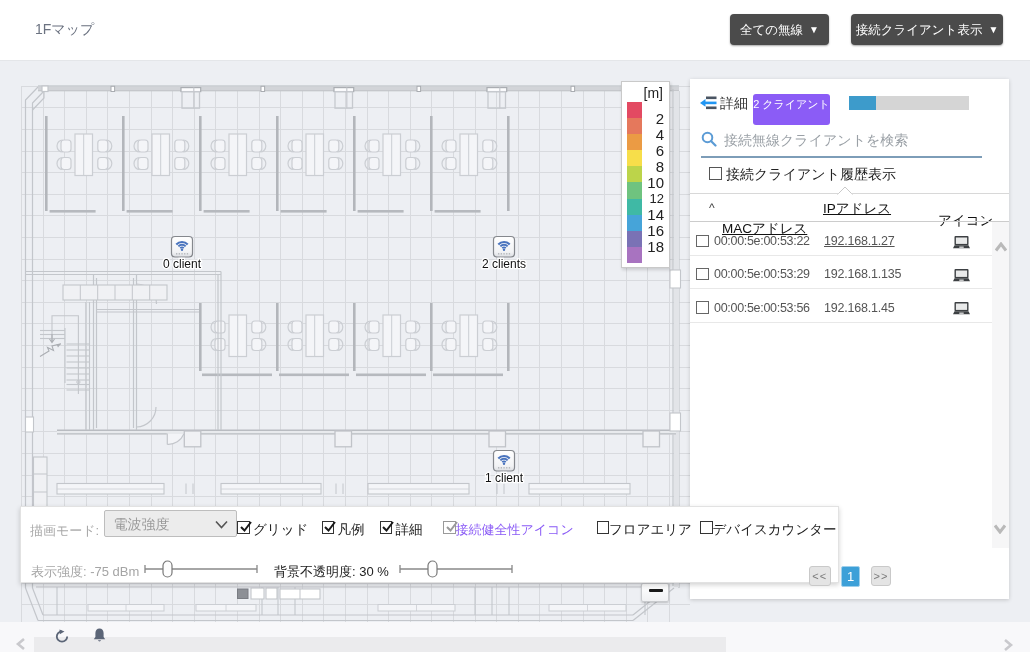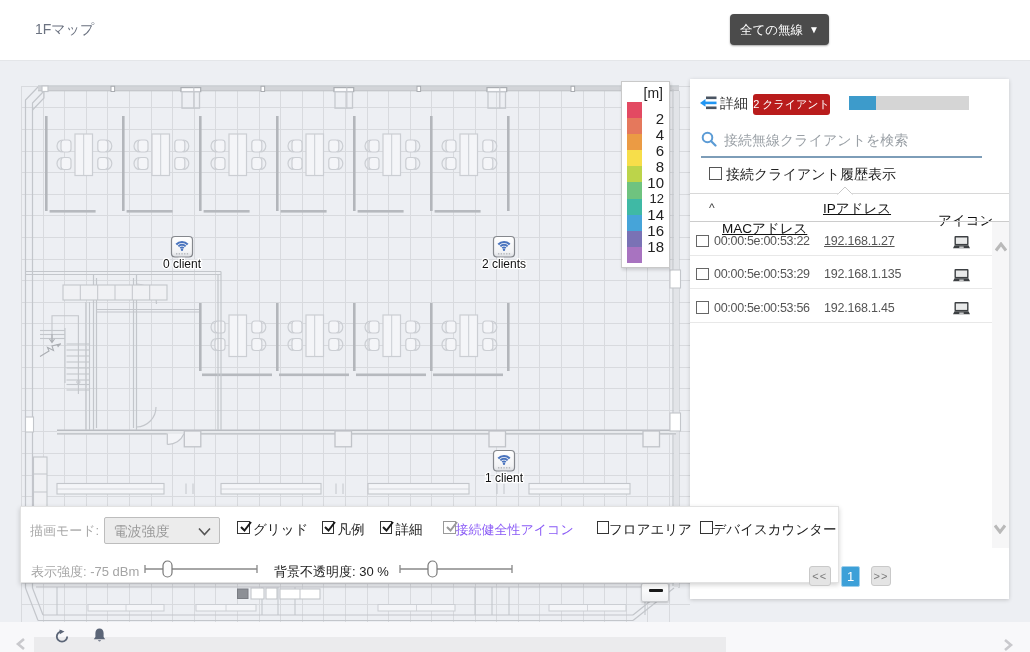--- a/index.html
+++ b/index.html
@@ -383,20 +383,21 @@
         <rect x="503.4" y="467.3" width="1.3" height="1.1"></rect>
         <rect x="506.1" y="467.3" width="1.3" height="1.1"></rect>
         <rect x="508.8" y="467.3" width="1.3" height="1.1"></rect>
       </g>
       <text x="504.0" y="482.0" font-size="12" fill="#111" text-anchor="middle" style="paint-order:stroke;stroke:#ffffff;stroke-width:2.5px;">1 client</text>
     </g>
   </svg>
   <div id="topbar">
     <div id="title">1Fマップ</div>
     <div id="btn2" class="btn">全ての無線<span class="caret">▼</span></div>
+    <div id="btn3" class="btn">接続クライアント表示<span class="caret">▼</span></div>
   </div>
   <div id="legend">
     <div style="text-align:right;font-size:14px;color:#222;padding:3px 6px 0 0;height:19px;line-height:16px;">[m]</div>
     <div style="position:absolute;left:4.5px;top:20px;">
       <div style="width:15.5px;height:16.1px;background:#e34a62;"></div>
       <div style="width:15.5px;height:16.1px;background:#e5785c;"></div>
       <div style="width:15.5px;height:16.1px;background:#eb9b44;"></div>
       <div style="width:15.5px;height:16.1px;background:#f7de4a;"></div>
       <div style="width:15.5px;height:16.1px;background:#bcd44a;"></div>
       <div style="width:15.5px;height:16.1px;background:#6fc37f;"></div>
@@ -416,21 +417,21 @@
     <div style="position:absolute;right:5px;top:157.4px;font-size:15px;color:#222;line-height:15px;">18</div>
   </div>
   <div id="rpanel">
     <svg class="abs" style="left:10px;top:17px;" width="17" height="14" viewBox="0 0 17 14">
       <rect x="6" y="0.5" width="10.5" height="2.6" fill="#4a5563"></rect>
       <rect x="6" y="10.5" width="10.5" height="2.6" fill="#4a5563"></rect>
       <rect x="4.5" y="5.6" width="12" height="2.6" fill="#2196f3"></rect>
       <path d="M 0,6.9 L 5.5,3 L 5.5,10.8 Z" fill="#2196f3"></path>
     </svg>
     <div class="abs" style="left:30px;top:16px;font-size:14px;color:#333;">詳細</div>
-    <div class="abs" style="left:63px;top:15px;width:77px;height:21px;background:#b91c1c;border-radius:3px;color:#fff;font-size:11px;text-align:center;line-height:21px;">2 クライアント</div>
+    <div class="abs" style="left:63px;top:15px;width:77px;height:31px;background:#8b5cf6;border-radius:3px;color:#fff;font-size:11px;text-align:center;line-height:21px;">2 クライアント</div>
     <div class="abs" style="left:159px;top:17px;width:120px;height:14px;background:#d5d5d5;">
       <div style="width:27px;height:14px;background:#3d9bcb;"></div>
     </div>
     <svg class="abs" style="left:11px;top:52px;" width="16" height="16" viewBox="0 0 16 16">
       <circle cx="6.5" cy="6.5" r="4.8" fill="none" stroke="#5b9bd5" stroke-width="2"></circle>
       <line x1="10.2" y1="10.2" x2="14.5" y2="14.5" stroke="#5b9bd5" stroke-width="2.2" stroke-linecap="round"></line>
     </svg>
     <div class="abs" style="left:34px;top:53px;font-size:14px;color:#9aa0a6;">接続無線クライアントを検索</div>
     <div class="abs" style="left:11px;top:76.5px;width:281px;height:2px;background:#7d9db8;"></div>
     <div class="abs" style="left:19px;top:88px;width:12.5px;height:12.5px;border:1px solid #555;background:#fff;"></div>
@@ -478,21 +479,21 @@
     <div class="abs" style="left:302px;top:143px;width:17px;height:326px;background:#f6f6f7;"></div>
     <svg class="abs" style="left:305px;top:163px;" width="12" height="10" viewBox="0 0 12 10">
       <path d="M 1,8.5 L 6,2 L 11,8.5" fill="none" stroke="#b9b9b9" stroke-width="3"></path>
     </svg>
     <svg class="abs" style="left:304px;top:445px;" width="12" height="10" viewBox="0 0 12 10">
       <path d="M 1,1.5 L 6,8 L 11,1.5" fill="none" stroke="#b9b9b9" stroke-width="3"></path>
     </svg>
   </div>
   <div id="opanel">
     <div class="abs" style="left:9px;top:15px;font-size:13px;color:#a8a8a8;">描画モード:</div>
-    <div class="abs" style="left:82.5px;top:10px;width:116px;height:27px;background:#ececec;border:1px solid #bdbdbd;border-radius:2px;">
+    <div class="abs" style="left:82.5px;top:3px;width:133px;height:27px;background:#ececec;border:1px solid #bdbdbd;border-radius:2px;">
       <div style="position:absolute;left:9px;top:5px;font-size:14px;color:#9a9a9a;">電波強度</div>
       <svg style="position:absolute;right:8px;top:9px;" width="13" height="9" viewBox="0 0 13 9">
         <path d="M 1,1.5 L 6.5,7.5 L 12,1.5" fill="none" stroke="#555" stroke-width="1.6"></path>
       </svg>
     </div>
     <div class="abs" style="left:216.0px;top:14px;width:12.5px;height:12.5px;border:1.4px solid #333;background:#fff;">
       <svg style="position:absolute;left:0.5px;top:-2.5px;" width="14" height="14" viewBox="0 0 14 14">
         <path d="M 2,7 L 5.5,10.5 L 12,2" fill="none" stroke="#1a1a1a" stroke-width="2"></path>
       </svg>
     </div>

